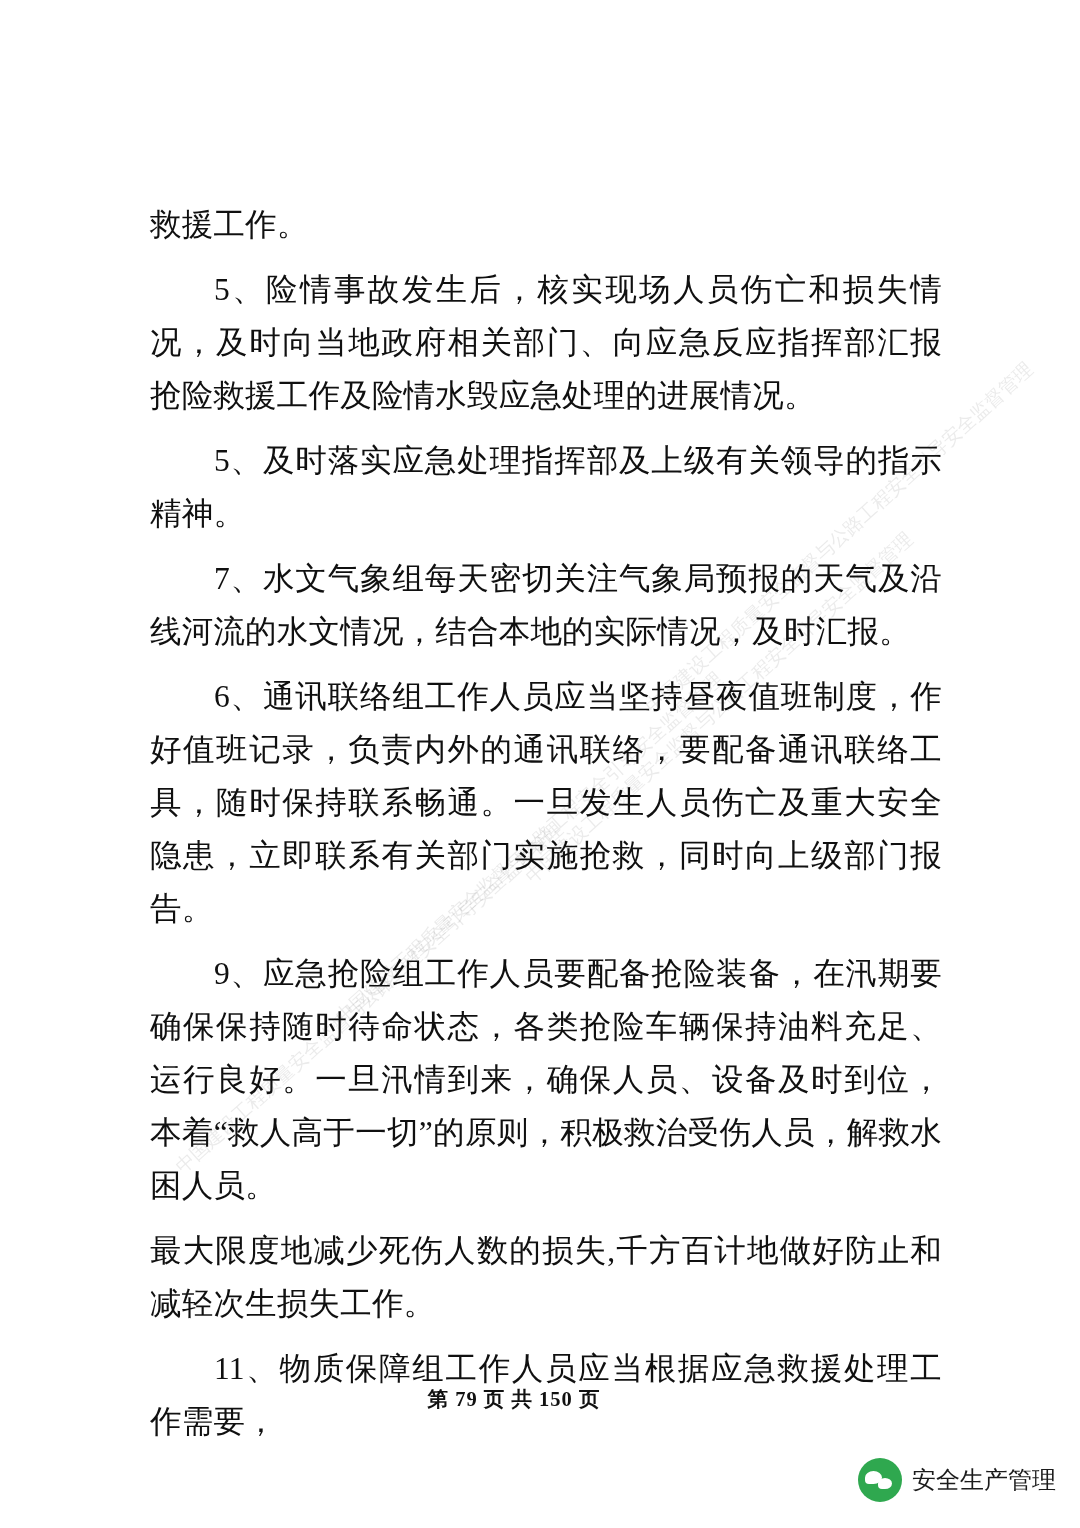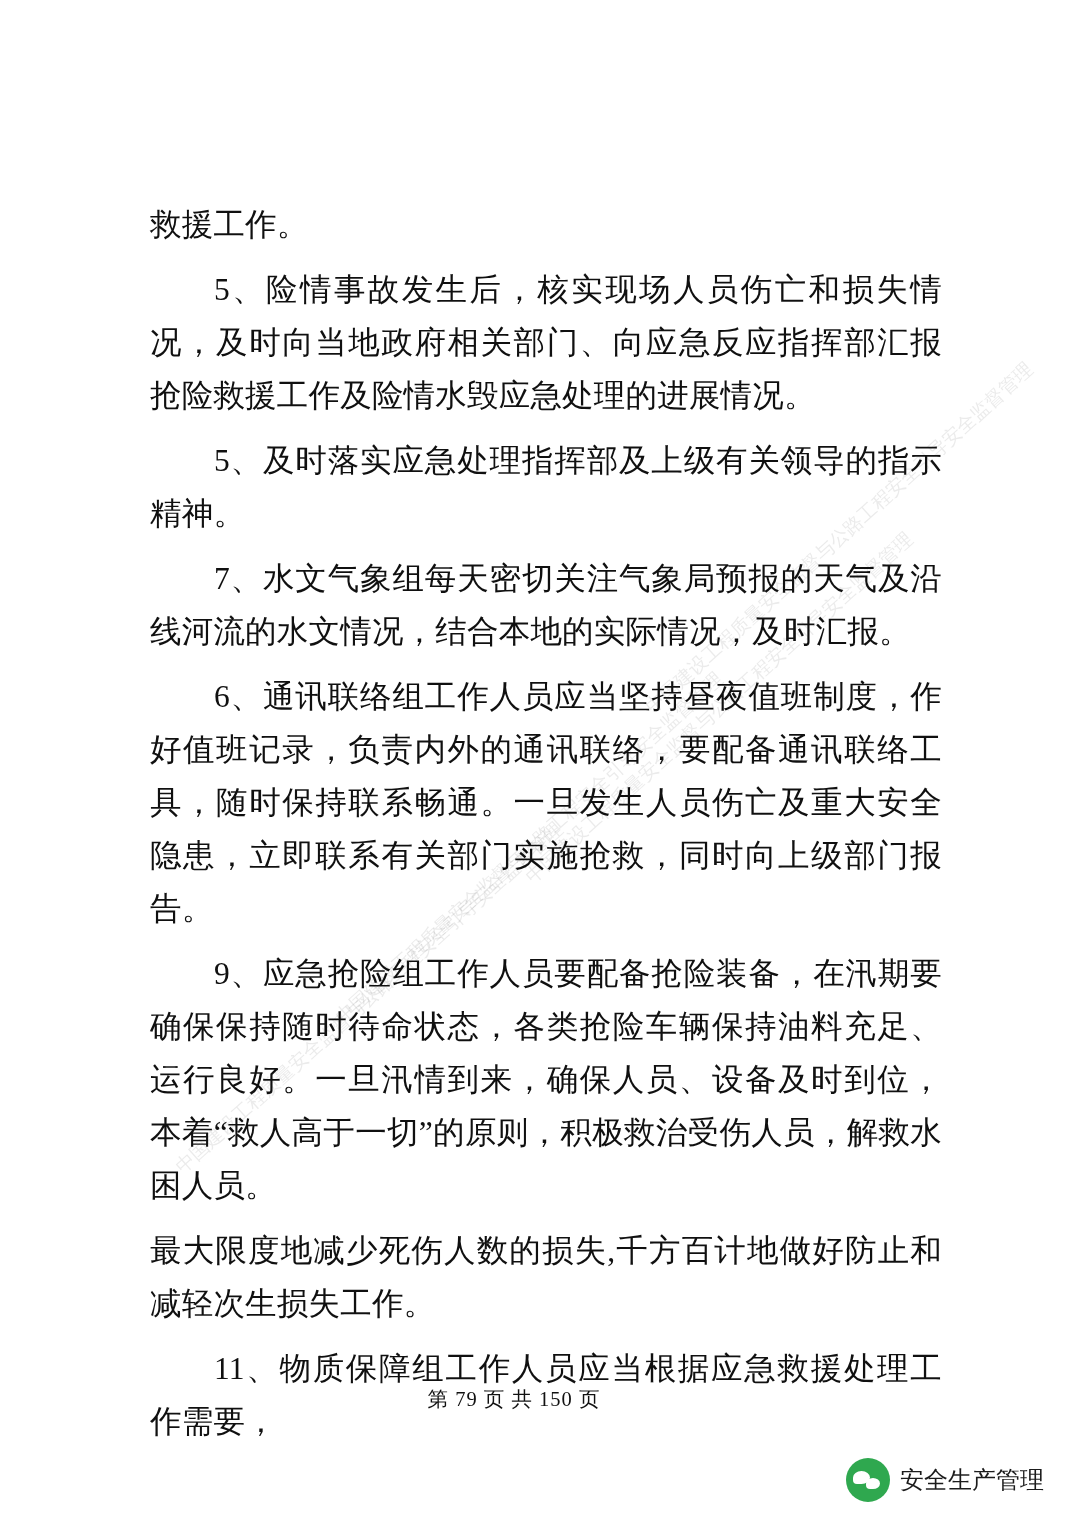--- a/index.html
+++ b/index.html
@@ -57,27 +57,27 @@
   .wm4 { left: 640px; top: 700px;  transform: rotate(-42deg); }
 
   .footer {
     position: absolute;
     left: 0;
     top: 1385px;
     width: 1028px;
     text-align: center;
     font-size: 20.5px;
     font-family: "Liberation Serif", serif;
-    font-weight: normal;
+    font-weight: bold;
     letter-spacing: 1px;
     color: #111;
   }
   .badge {
     position: absolute;
-    right: 36px;
+    right: 24px;
     bottom: 26px;
     display: flex;
     align-items: center;
     gap: 10px;
   }
   .badge-logo {
     width: 44px;
     height: 44px;
     border-radius: 50%;
     background: #2fa84f;

